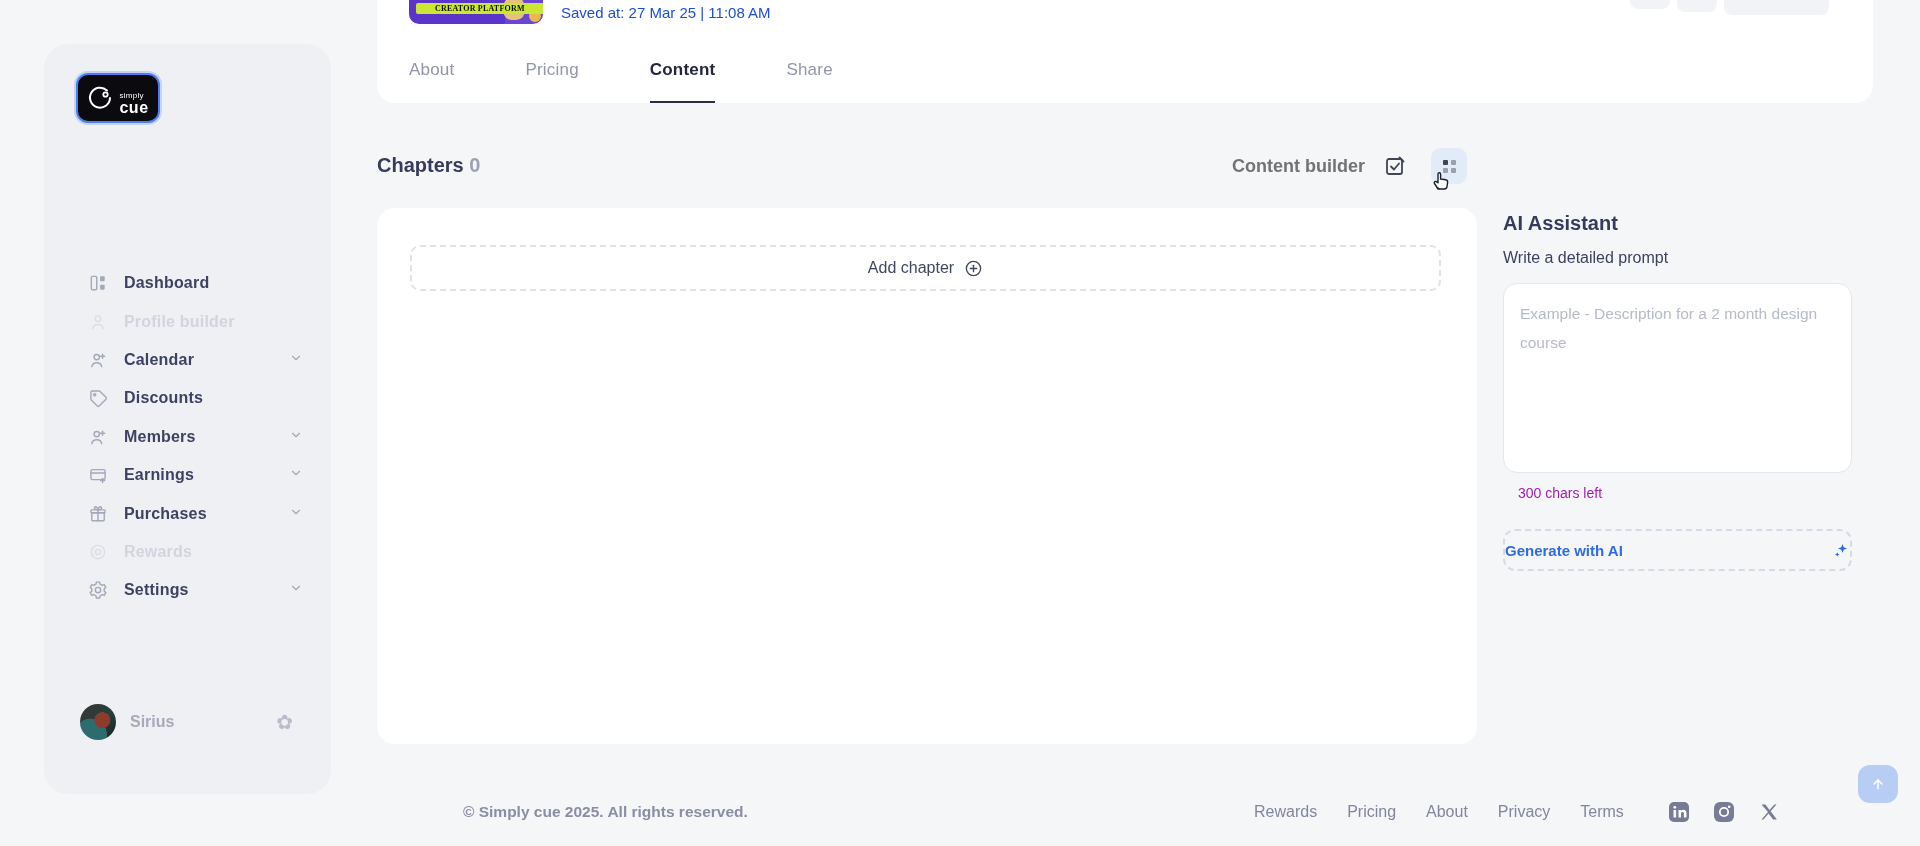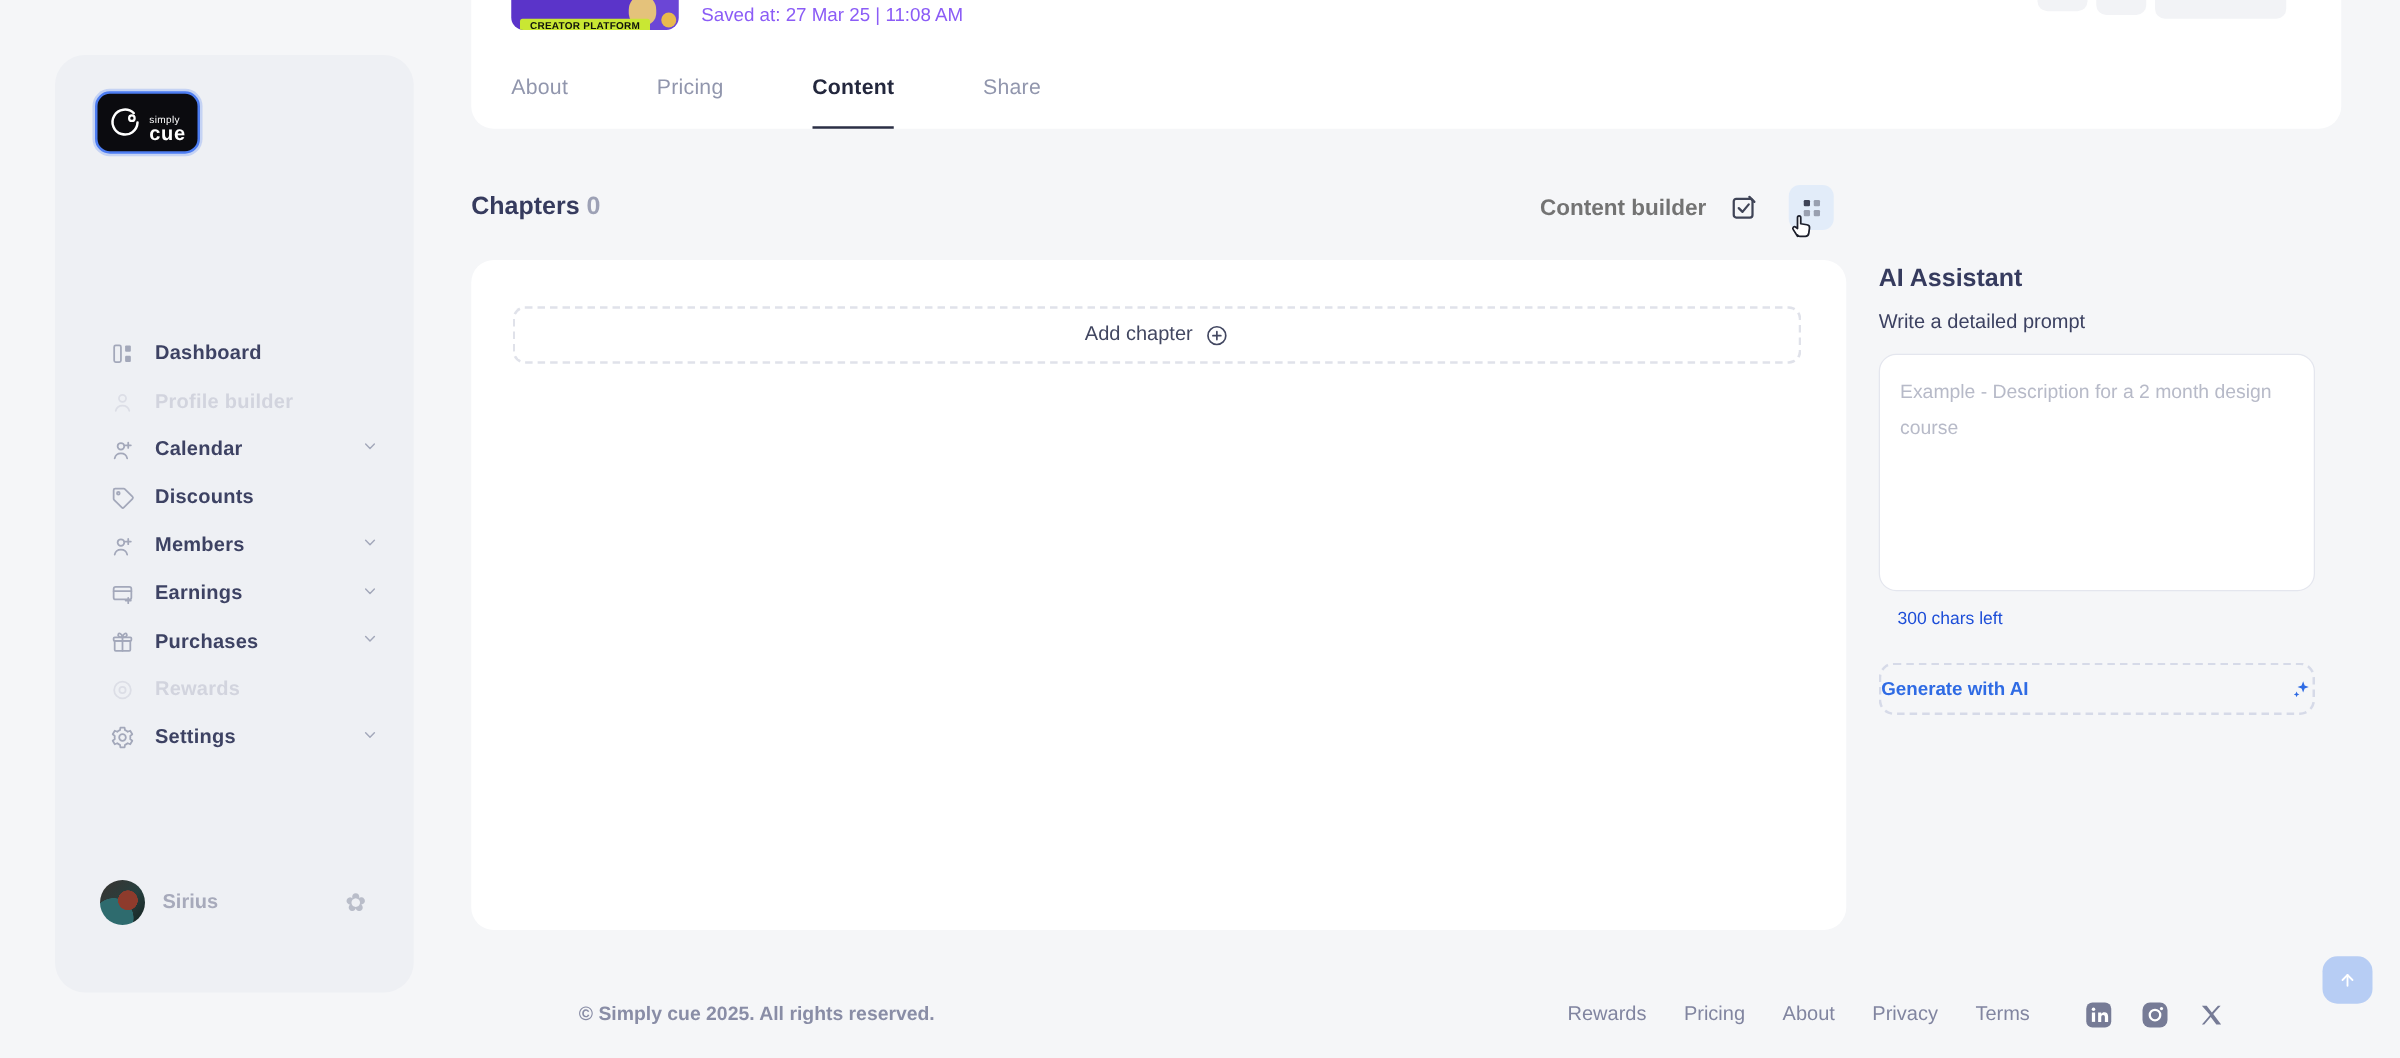--- a/index.html
+++ b/index.html
@@ -56,26 +56,26 @@
   .topcard {
     position:absolute; left:377px; top:0; width:1496px; height:103px;
     background:#ffffff; border-radius:0 0 18px 18px;
   }
   .thumb {
     position:absolute; left:32px; top:0; width:134px; height:24px;
     background: linear-gradient(100deg, var(--thumb-purple) 0 72%, #6b46d6 72% 100%);
     border-radius:0 0 10px 10px; overflow:hidden;
   }
   .thumb .badge {
-    position:absolute; left:7px; top:15px; background:var(--badge-green); color:#10130a;
-    font-size:8px; font-weight:700; padding:1px 8px; border-radius:2px; letter-spacing:.2px; white-space:nowrap;
+    position:absolute; left:7px; top:3px; background:var(--badge-green); color:#10130a;
+    font-size:8px; font-weight:700; padding:1px 19px; border-radius:2px; letter-spacing:.2px; white-space:nowrap;font-family:Liberation Serif, serif;
   }
   .thumb .blob { position:absolute; right:18px; top:-4px; width:22px; height:24px; border-radius:50% 50% 40% 40%; background:#e4c27b; }
   .thumb .blob2 { position:absolute; right:2px; top:10px; width:12px; height:12px; border-radius:50%; background:#e8b94d; }
-  .saved-at { position:absolute; left:184px; top:1px; font-size:15px; color:#8b5cf6; line-height:24px; }
+  .saved-at { position:absolute; left:184px; top:1px; font-size:15px; color:#1d4ed8; line-height:24px; }
 
   .cutbtn { position:absolute; top:0; background:#f2f3f6; border-radius:0 0 8px 8px; }
 
   .tabs { position:absolute; left:32px; bottom:0; display:flex; gap:71px; }
   .tab {
     font-size:17px; color:#9196ad; padding-bottom:21px; cursor:pointer;
     border-bottom:2px solid transparent; letter-spacing:.2px;
   }
   .tab.active { color:#23273d; font-weight:600; border-bottom-color:#2b2f45; }
 
@@ -107,21 +107,21 @@
   
   .assistant { position:absolute; left:1503px; top:212px; width:281px; }
   .ai-title { font-size:20px; font-weight:600; color:#363b5e; }
   .ai-sub { margin-top:14px; font-size:16px; font-weight:500; color:#3c4161; }
   .ai-textarea {
     margin-top:16px; width:349px; height:190px; resize:none;
     border:1.5px solid #e4e6ee; border-radius:14px; background:#fff;
     padding:15px 16px; font-family:inherit; font-size:15.5px; line-height:29px; color:#3c4161;
   }
   .ai-textarea::placeholder { color:#b7bac8; }
-  .ai-chars { margin-top:8px; margin-left:15px; font-size:14px; color:#1d4ed8; }
+  .ai-chars { margin-top:8px; margin-left:15px; font-size:14px; color:#a21caf; }
   .ai-generate {
     margin-top:28px; width:349px; height:42px; background:transparent;
     border:2px dashed #d6daе8; border:2px dashed #d6dae8; border-radius:12px;
     display:flex; align-items:center; justify-content:space-between; gap:8px; cursor:pointer;
   }
   .ai-generate .lbl { font-size:15px; font-weight:600; color:var(--accent-blue); }
 
   
   .copyright { position:absolute; left:463px; top:803px; font-size:15.5px; font-weight:600; color:#898da6; }
   .footer-links { position:absolute; left:1254px; top:803px; display:flex; align-items:center; gap:30px; }

